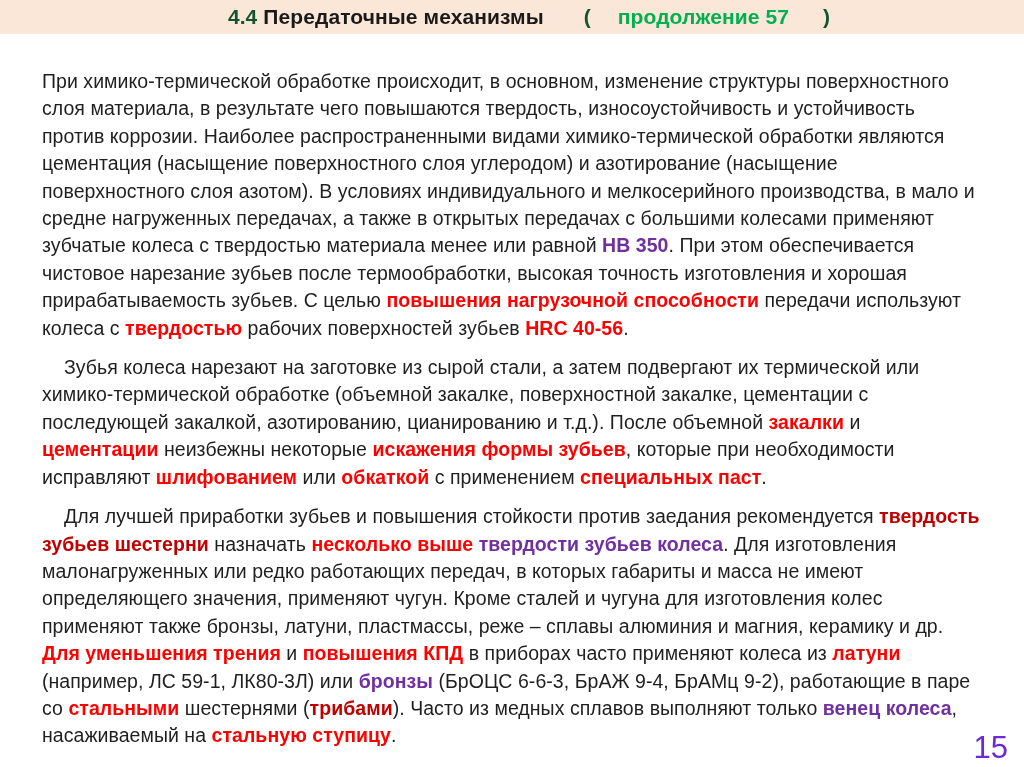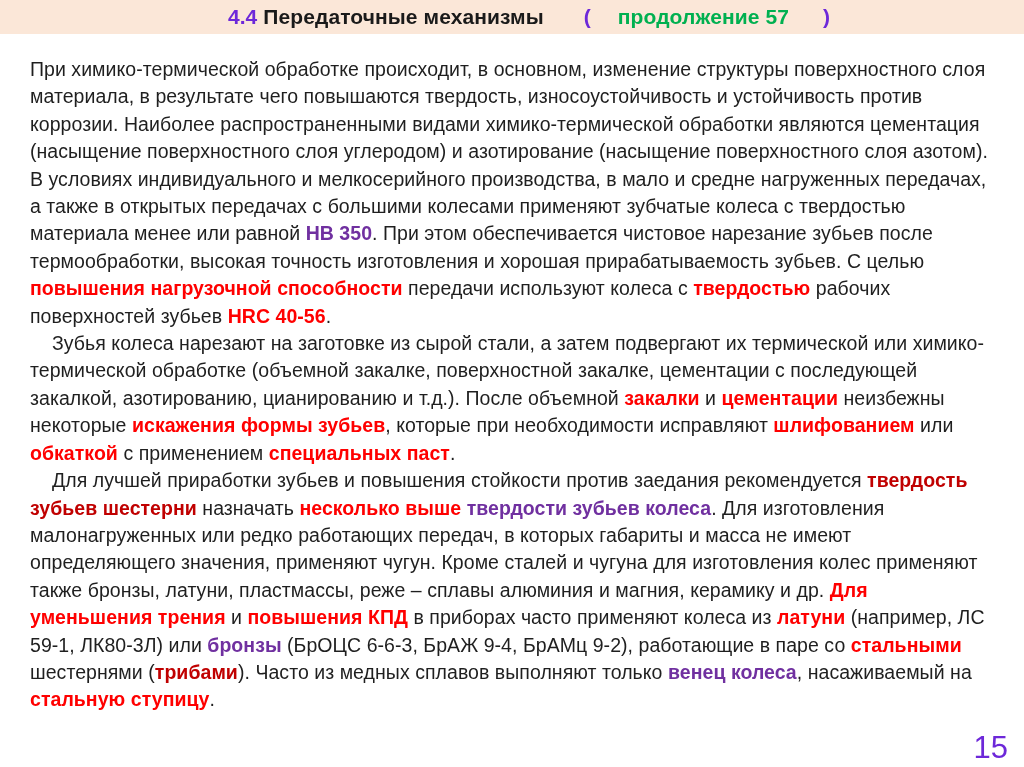--- a/index.html
+++ b/index.html
@@ -35,29 +35,29 @@
     position: absolute;
     top: 56px;
     left: 30px;
     width: 964px;
     font-size: 19.5px;
     line-height: 27.4px;
     color: #1f1f1f;
     letter-spacing: 0.05px;
     text-align: left;
   }
-  .para { margin: 0; }
+  .para { margin: 12px; }
   .para.indented { text-indent: 22px; }
   
   .seg.n  { font-weight: 400; color: #1f1f1f; }
   .seg.b  { font-weight: 400; color: #1f1f1f; }
   .seg.r  { font-weight: 700; color: #ff0000; }
   .seg.dr { font-weight: 700; color: #c00000; }
   .seg.p  { font-weight: 700; color: #7030a0; }
-  .seg.tr { color: #6d28d9; margin-left: 34px; }
+  .seg.tr { color: #14532d; margin-left: 34px; }
   .seg.tb { color: #1a1a1a; margin-top: 27px; }
   .seg.tg { color: #00b050; margin-left: 27px; }
   .page-number {
     position: absolute;
     right: 16px;
     bottom: 4px;
     font-size: 31px;
     color: #6d28d9;
     line-height: 1;
   }

